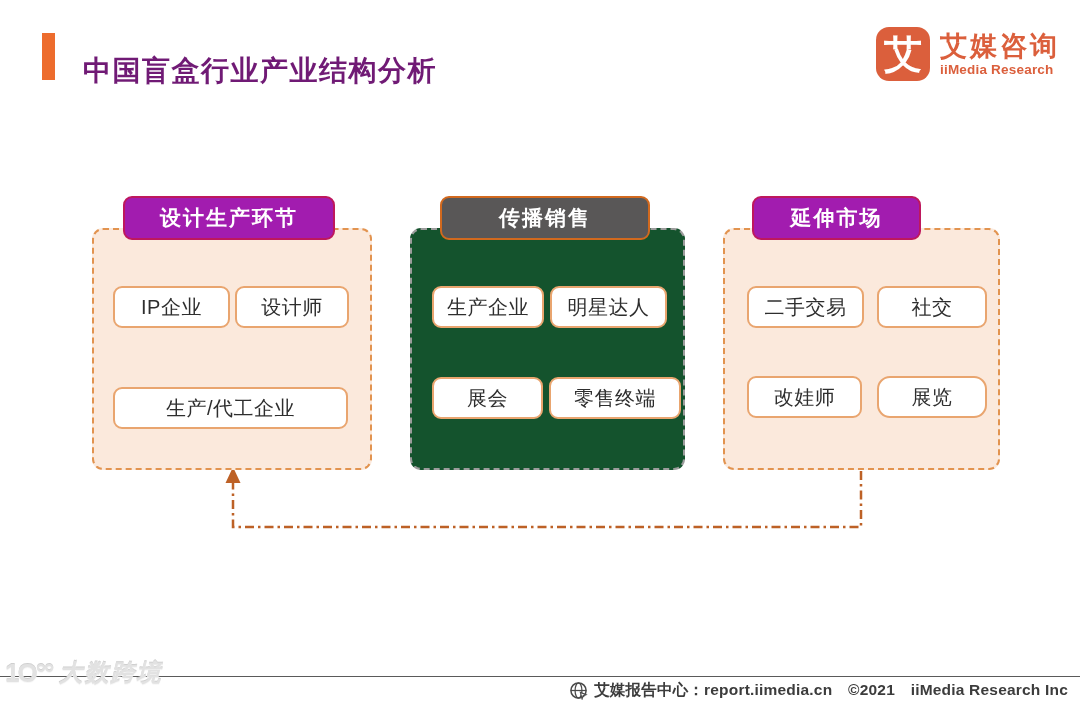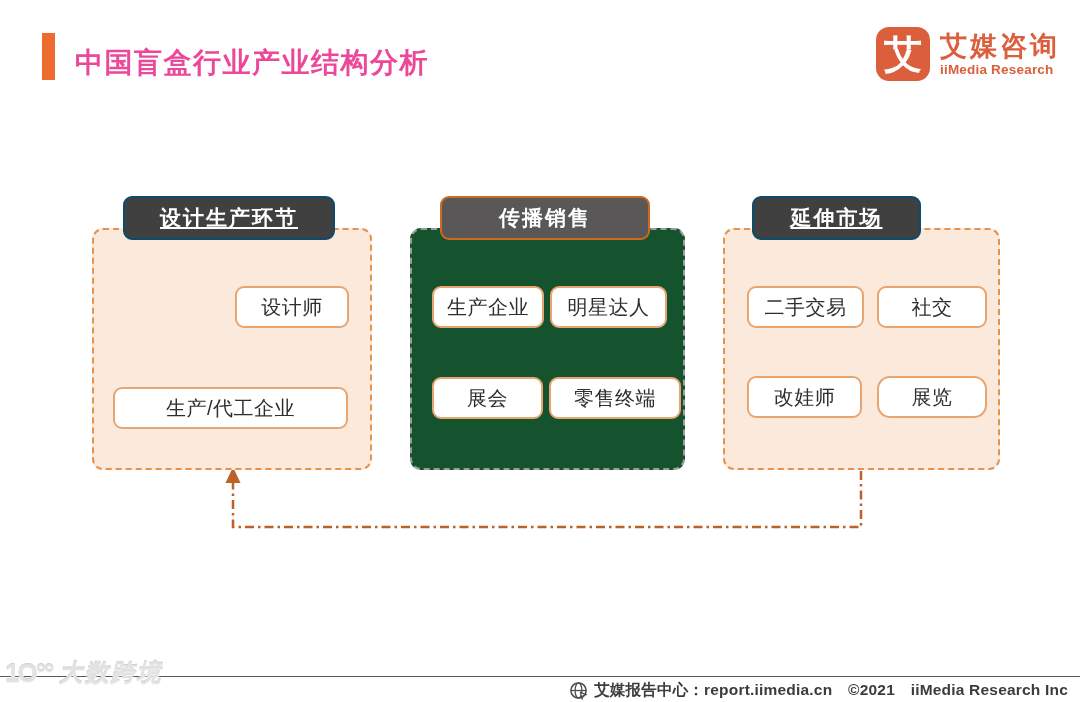--- a/index.html
+++ b/index.html
@@ -2,36 +2,36 @@
 <html><head>
 <meta charset="utf-8">
 <style>
   html,body{margin:0;padding:0;}
   body{
     width:1080px;height:702px;position:relative;background:#ffffff;overflow:hidden;
     font-family:"Liberation Sans","DejaVu Sans",sans-serif;
   }
   
   .title-accent{position:absolute;left:42px;top:33px;width:13px;height:47px;background:#ED6C2D;}
-  .page-title{position:absolute;left:67px;top:36px;margin:8px;font-size:28px;font-weight:700;color:#ec4899;letter-spacing:1.5px;}
+  .page-title{position:absolute;left:67px;top:36px;margin:16px;font-size:28px;font-weight:700;color:#701a75;letter-spacing:1.5px;}
   .logo{position:absolute;right:20px;top:27px;display:flex;align-items:center;gap:10px;}
   .logo-mark{width:54px;height:54px;background:#DB5F3C;border-radius:13px;color:#fff;
     font-size:38px;font-weight:700;display:flex;align-items:center;justify-content:center;line-height:1;}
   .logo-cn{font-size:27px;font-weight:700;color:#DB5F3C;letter-spacing:3px;line-height:1.15;}
   .logo-en{font-size:13.5px;font-weight:700;color:#DB5F3C;letter-spacing:0.2px;}
   
   .panel{position:absolute;top:228px;height:242px;border-radius:11px;box-sizing:border-box;z-index:1;}
   .panel.orange{background:#FBE9DC;border:2px dashed #E2934F;}
   .panel.gray{background:#14532d;border:2px dashed #9C9C9C;}
   #panel-0{left:92px;width:280px;}
   #panel-1{left:410px;width:275px;}
   #panel-2{left:723px;width:277px;}
   .badge{position:absolute;top:196px;height:44px;border-radius:9px;display:flex;align-items:center;justify-content:center;
     color:#fff;font-size:21px;font-weight:700;letter-spacing:2px;z-index:3;box-sizing:border-box;}
-  .badge.orange{background:#404040;border:2px solid #0c4a6e;text-decoration:underline;}
+  .badge.orange{background:#a21caf;border:2px solid #be185d;}
   .badge.dark{background:#595757;border:2px solid #D2691E;}
   #badge-0{left:123px;width:212px;}
   #badge-1{left:440px;width:210px;}
   #badge-2{left:752px;width:169px;}
   .item{position:absolute;height:42px;background:#ffffff;border:2px solid #E9A56F;border-radius:9px;
     display:flex;align-items:center;justify-content:center;font-size:20px;color:#2e2e2e;box-sizing:border-box;
     letter-spacing:0.5px;z-index:2;}
   .p0-i0{left:19px;top:56px;width:117px;}
   .p0-i1{left:141px;top:56px;width:114px;}
   .p0-i2{left:19px;top:157px;width:235px;}
@@ -67,20 +67,21 @@
     <div class="logo-en">iiMedia Research</div>
   </div>
 </div>
 
 <svg class="arrow-layer" viewBox="0 0 1080 702">
   <path d="M 861 471 L 861 527 L 233 527 L 233 481" fill="none" stroke="#BD6126" stroke-width="2.5" stroke-dasharray="9 4 2.5 4"></path>
   <polygon points="233,467 225.5,483 240.5,483" fill="#BD6126"></polygon>
 </svg>
 
 <div class="panel orange" id="panel-0">
+  <div class="item p0-i0">IP企业</div>
   <div class="item p0-i1">设计师</div>
   <div class="item p0-i2">生产/代工企业</div>
 </div>
 <div class="badge orange" id="badge-0">设计生产环节</div>
 
 <div class="panel gray" id="panel-1">
   <div class="item p1-i0">生产企业</div>
   <div class="item p1-i1">明星达人</div>
   <div class="item p1-i2">展会</div>
   <div class="item p1-i3">零售终端</div>

